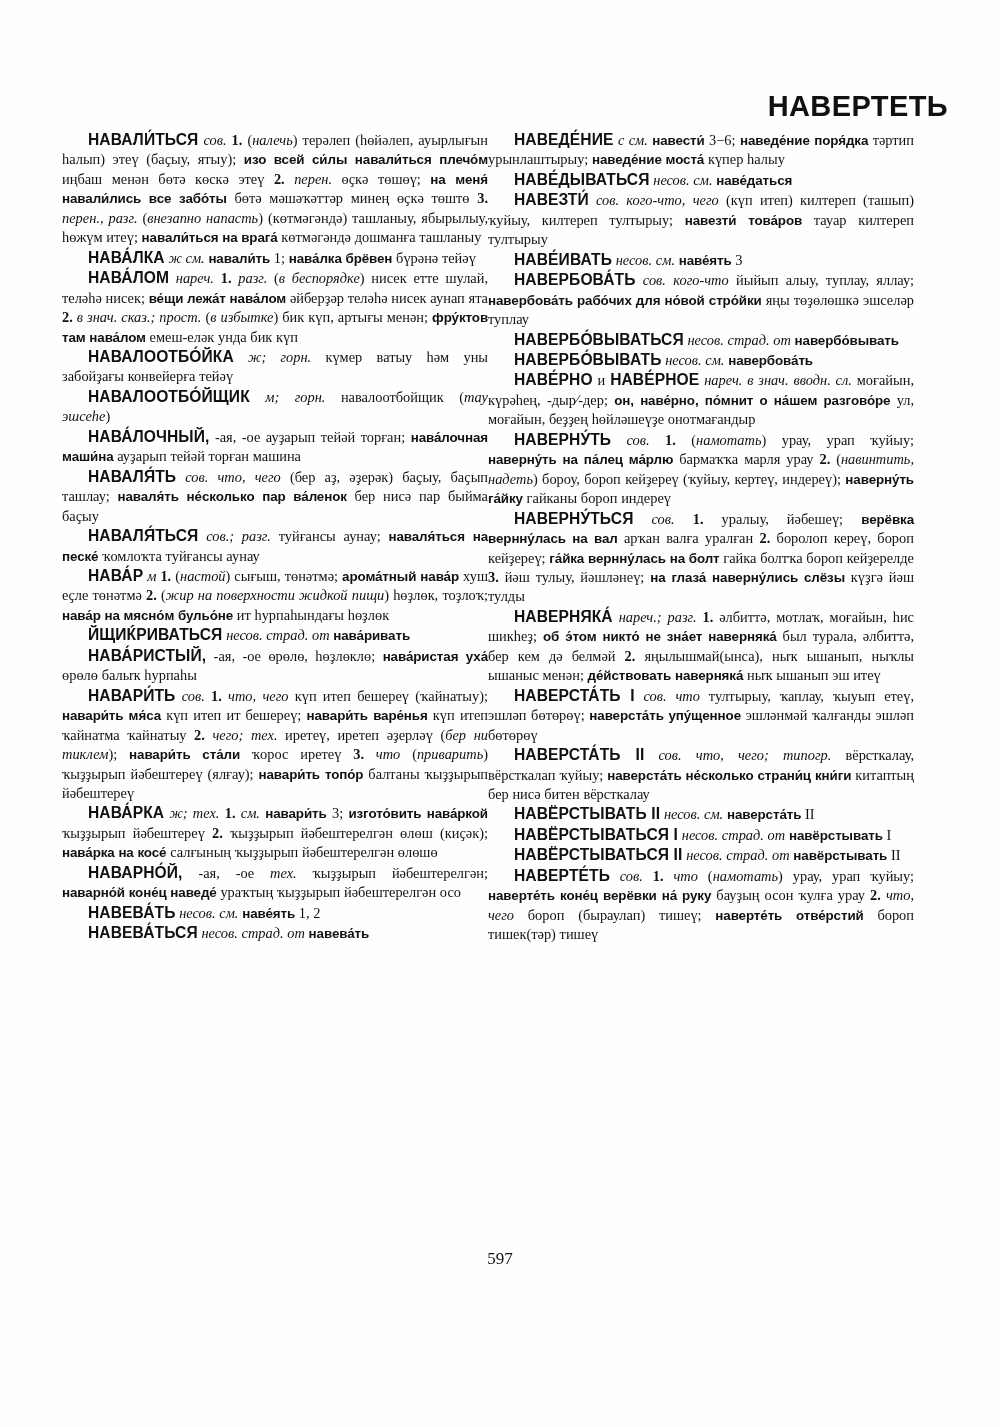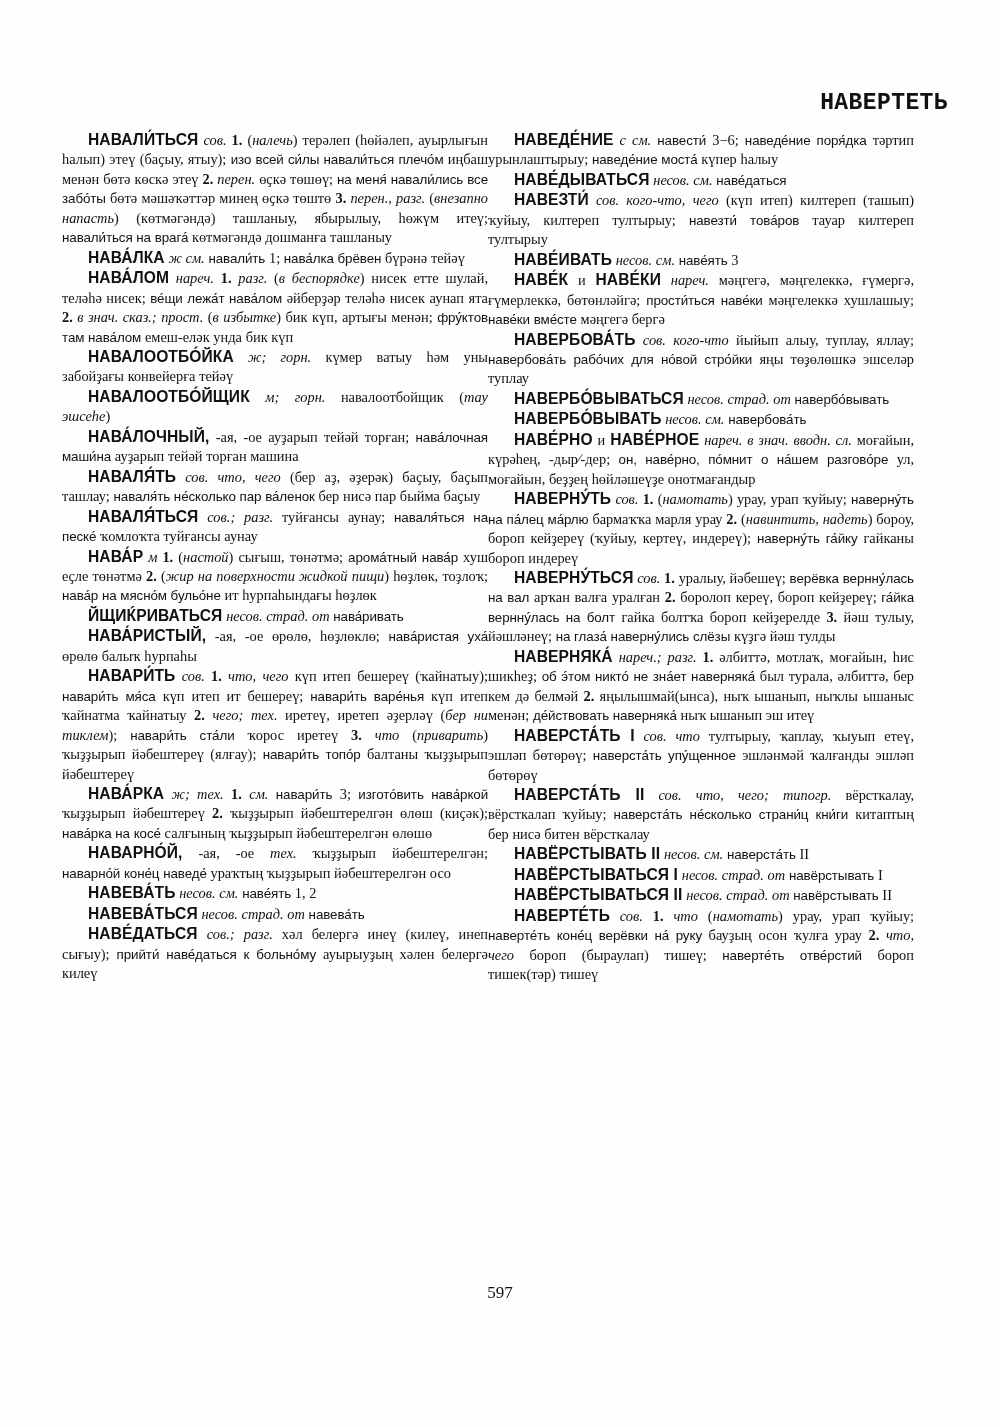--- a/index.html
+++ b/index.html
@@ -19,23 +19,23 @@
     margin: 0 auto;
     background: #fefefe;
     overflow: hidden;
     box-sizing: border-box;
   }
   
   .running-head {
     position: absolute;
     top: 92px;
     right: 52px;
-    font-family: Liberation Mono, monospace;
+    font-family: Liberation Sans, sans-serif;
     font-weight: 700;
-    font-size: 23px;
+    font-size: 29px;
     letter-spacing: 0.4px;
     line-height: 1;
     white-space: nowrap;
   }
   
   .columns {
     position: absolute;
     top: 130px;
     left: 62px;
     width: 888px;
@@ -57,21 +57,21 @@
     -webkit-hyphens: manual;
   }
   
   .hw {
     font-weight: 700;
     font-size: 16.3px;
     letter-spacing: 0.1px;
   }
   
   .b {
-    font-weight: 400;
+    font-weight: 700;
     font-family: "Liberation Sans", "DejaVu Sans", sans-serif;
     font-size: 13.4px;
     letter-spacing: -0.1px;
   }
   
   .hw {
     font-family: "Liberation Sans", "DejaVu Sans", sans-serif;
     font-weight: 700;
     font-size: 15.6px;
   }
@@ -81,21 +81,21 @@
   }
   
   .n {
     font-weight: 700;
   }
   
   .folio {
     position: absolute;
     left: 0;
     right: 0;
-    top: 1283px;
+    top: 1249px;
     text-align: center;
     font-size: 17px;
     font-family: "Liberation Serif", "DejaVu Serif", serif;
   }
 </style>
 </head>
 <body>
 
 <div class="page">
 
@@ -113,29 +113,27 @@
         <p class="entry"><span class="hw">НАВАЛЯ́ТЬ</span> <span class="def"><span class="i">сов. что, чего</span> (бер аҙ, әҙерәк) баҫыу, баҫып ташлау; <span class="b">наваля́ть не́сколько пар ва́ленок</span> бер нисә пар быйма баҫыу</span></p>
         <p class="entry"><span class="hw">НАВАЛЯ́ТЬСЯ</span> <span class="def"><span class="i">сов.; разг.</span> туйғансы аунау; <span class="b">наваля́ться на песке́</span> ҡомлоҡта туйғансы аунау</span></p>
         <p class="entry"><span class="hw">НАВА́Р</span> <span class="def"><span class="i">м</span> <span class="n">1.</span> (<span class="i">настой</span>) сығыш, төнәтмә; <span class="b">арома́тный нава́р</span> хуш еҫле төнәтмә <span class="n">2.</span> (<span class="i">жир на поверхности жидкой пищи</span>) һөҙлөк, тоҙлоҡ; <span class="b">нава́р на мясно́м бульо́не</span> ит һурпаһындағы һөҙлөк</span></p>
         <p class="entry"><span class="hw">ЙЩИЌРИВАТЬСЯ</span> <span class="def"><span class="i">несов. страд. от</span> <span class="b">нава́ривать</span></span></p>
         <p class="entry"><span class="hw">НАВА́РИСТЫЙ,</span> <span class="def">-ая, -ое өрөлө, һөҙлөклө; <span class="b">нава́ристая уха́</span> өрөлө балыҡ һурпаһы</span></p>
         <p class="entry"><span class="hw">НАВАРИ́ТЬ</span> <span class="def"><span class="i">сов.</span> <span class="n">1.</span> <span class="i">что, чего</span> күп итеп бешереү (ҡайнатыу); <span class="b">навари́ть мя́са</span> күп итеп ит бешереү; <span class="b">навари́ть варе́нья</span> күп итеп ҡайнатма ҡайнатыу <span class="n">2.</span> <span class="i">чего; тех.</span> иретеү, иретеп әҙерләү (<span class="i">бер ни тиклем</span>); <span class="b">навари́ть ста́ли</span> ҡорос иретеү <span class="n">3.</span> <span class="i">что</span> (<span class="i">приварить</span>) ҡыҙҙырып йәбештереү (ялғау); <span class="b">навари́ть топо́р</span> балтаны ҡыҙҙырып йәбештереү</span></p>
         <p class="entry"><span class="hw">НАВА́РКА</span> <span class="def"><span class="i">ж; тех.</span> <span class="n">1.</span> <span class="i">см.</span> <span class="b">навари́ть</span> 3; <span class="b">изгото́вить нава́ркой</span> ҡыҙҙырып йәбештереү <span class="n">2.</span> ҡыҙҙырып йәбештерелгән өлөш (киҫәк); <span class="b">нава́рка на косе́</span> салғының ҡыҙҙырып йәбештерелгән өлөшө</span></p>
         <p class="entry"><span class="hw">НАВАРНО́Й,</span> <span class="def">-ая, -ое <span class="i">тех.</span> ҡыҙҙырып йәбештерелгән; <span class="b">наварно́й коне́ц наведе́</span> ураҡтың ҡыҙҙырып йәбештерелгән осо</span></p>
         <p class="entry"><span class="hw">НАВЕВА́ТЬ</span> <span class="def"><span class="i">несов. см.</span> <span class="b">наве́ять</span> 1, 2</span></p>
         <p class="entry"><span class="hw">НАВЕВА́ТЬСЯ</span> <span class="def"><span class="i">несов. страд. от</span> <span class="b">навева́ть</span></span></p>
-        <p class="entry"><span class="hw">НАВЕ́ДАТЬСЯ</span> <span class="def"><span class="i">сов.; разг.</span> хәл белергә инеү (килеү, инеп сығыу); <span class="b">прийти́ наве́даться к больно́му</span> ауырыуҙың хәлен белергә килеү</span></p>
       </div>
 
     <div class="column">
         <p class="entry"><span class="hw">НАВЕДЕ́НИЕ</span> <span class="def"><span class="i">с см.</span> <span class="b">навести́</span> 3−6; <span class="b">наведе́ние поря́дка</span> тәртип урынлаштырыу; <span class="b">наведе́ние моста́</span> күпер һалыу</span></p>
         <p class="entry"><span class="hw">НАВЕ́ДЫВАТЬСЯ</span> <span class="def"><span class="i">несов. см.</span> <span class="b">наве́даться</span></span></p>
         <p class="entry"><span class="hw">НАВЕЗТИ́</span> <span class="def"><span class="i">сов. кого-что, чего</span> (күп итеп) килтереп (ташып) ҡуйыу, килтереп тултырыу; <span class="b">навезти́ това́ров</span> тауар килтереп тултырыу</span></p>
         <p class="entry"><span class="hw">НАВЕ́ИВАТЬ</span> <span class="def"><span class="i">несов. см.</span> <span class="b">наве́ять</span> 3</span></p>
-        <p class="entry"><span class="hw">НАВЕ́К</span> <span class="def">и <span class="hw">НАВЕ́КИ</span> <span class="i">нареч.</span> мәңгегә, мәңгелеккә, ғүмергә, ғүмерлеккә, бөтөнләйгә; <span class="b">прости́ться наве́ки</span> мәңгелеккә хушлашыу; <span class="b">наве́ки вме́сте</span> мәңгегә бергә</span></p>
         <p class="entry"><span class="hw">НАВЕРБОВА́ТЬ</span> <span class="def"><span class="i">сов. кого-что</span> йыйып алыу, туплау, яллау; <span class="b">навербова́ть рабо́чих для но́вой стро́йки</span> яңы төҙөлөшкә эшселәр туплау</span></p>
         <p class="entry"><span class="hw">НАВЕРБО́ВЫВАТЬСЯ</span> <span class="def"><span class="i">несов. страд. от</span> <span class="b">навербо́вывать</span></span></p>
         <p class="entry"><span class="hw">НАВЕРБО́ВЫВАТЬ</span> <span class="def"><span class="i">несов. см.</span> <span class="b">навербова́ть</span></span></p>
         <p class="entry"><span class="hw">НАВЕ́РНО</span> <span class="def">и <span class="hw">НАВЕ́РНОЕ</span> <span class="i">нареч. в знач. вводн. сл.</span> моғайын, күрәһең, -дыр⁄-дер; <span class="b">он, наве́рно, по́мнит о на́шем разгово́ре</span> ул, моғайын, беҙҙең һөйләшеүҙе онотмағандыр</span></p>
         <p class="entry"><span class="hw">НАВЕРНУ́ТЬ</span> <span class="def"><span class="i">сов.</span> <span class="n">1.</span> (<span class="i">намотать</span>) урау, урап ҡуйыу; <span class="b">наверну́ть на па́лец ма́рлю</span> бармаҡҡа марля урау <span class="n">2.</span> (<span class="i">навинтить, надеть</span>) бороу, бороп кейҙереү (ҡуйыу, кертеү, индереү); <span class="b">наверну́ть га́йку</span> гайканы бороп индереү</span></p>
         <p class="entry"><span class="hw">НАВЕРНУ́ТЬСЯ</span> <span class="def"><span class="i">сов.</span> <span class="n">1.</span> уралыу, йәбешеү; <span class="b">верёвка вернну́лась на вал</span> арҡан валға уралған <span class="n">2.</span> боролоп кереү, бороп кейҙереү; <span class="b">га́йка вернну́лась на болт</span> гайка болтҡа бороп кейҙерелде <span class="n">3.</span> йәш тулыу, йәшләнеү; <span class="b">на глаза́ наверну́лись слёзы</span> күҙгә йәш тулды</span></p>
         <p class="entry"><span class="hw">НАВЕРНЯКА́</span> <span class="def"><span class="i">нареч.; разг.</span> <span class="n">1.</span> әлбиттә, мотлаҡ, моғайын, һис шикһеҙ; <span class="b">об э́том никто́ не зна́ет наверняка́</span> был турала, әлбиттә, бер кем дә белмәй <span class="n">2.</span> яңылышмай(ынса), ныҡ ышанып, ныҡлы ышаныс менән; <span class="b">де́йствовать наверняка́</span> ныҡ ышанып эш итеү</span></p>
         <p class="entry"><span class="hw">НАВЕРСТА́ТЬ I</span> <span class="def"><span class="i">сов. что</span> тултырыу, ҡаплау, ҡыуып етеү, эшләп бөтөрөү; <span class="b">наверста́ть упу́щенное</span> эшләнмәй ҡалғанды эшләп бөтөрөү</span></p>
         <p class="entry"><span class="hw">НАВЕРСТА́ТЬ II</span> <span class="def"><span class="i">сов. что, чего; типогр.</span> вёрсткалау, вёрсткалап ҡуйыу; <span class="b">наверста́ть не́сколько страни́ц кни́ги</span> китаптың бер нисә битен вёрсткалау</span></p>
         <p class="entry"><span class="hw">НАВЁРСТЫВАТЬ II</span> <span class="def"><span class="i">несов. см.</span> <span class="b">наверста́ть</span> II</span></p>

